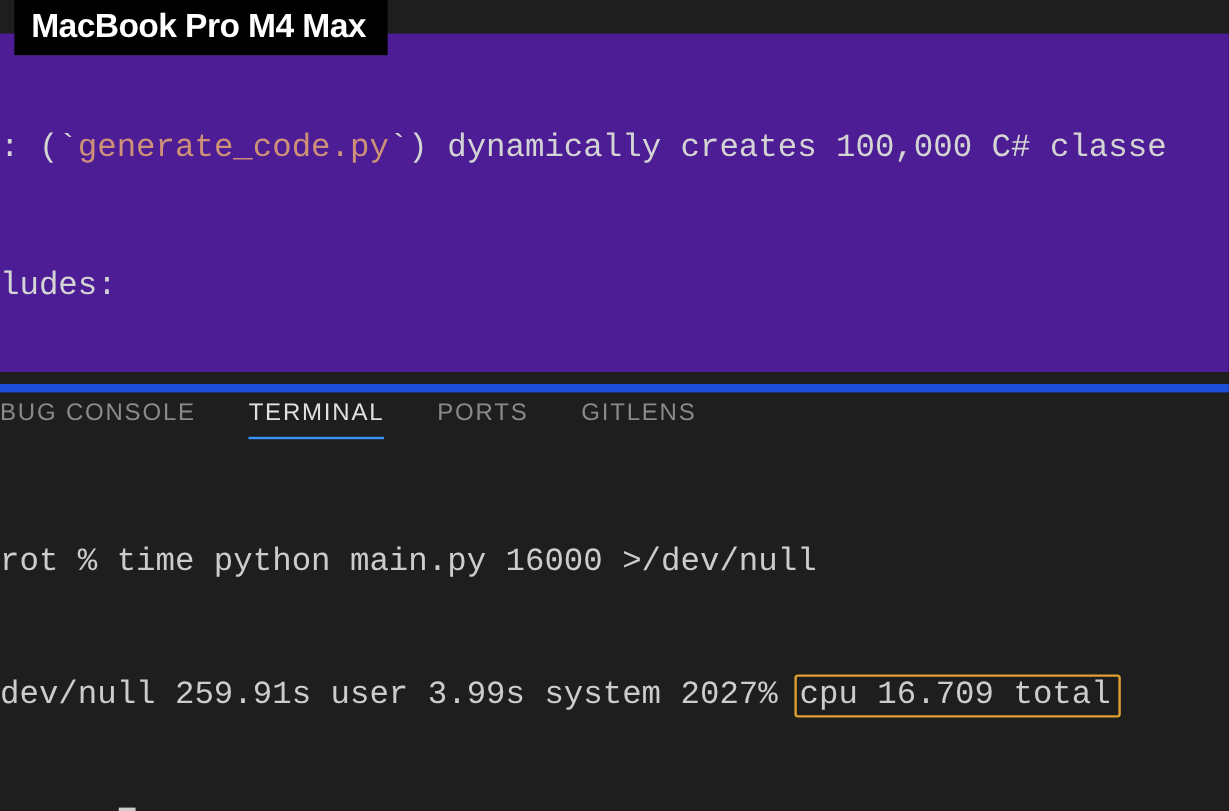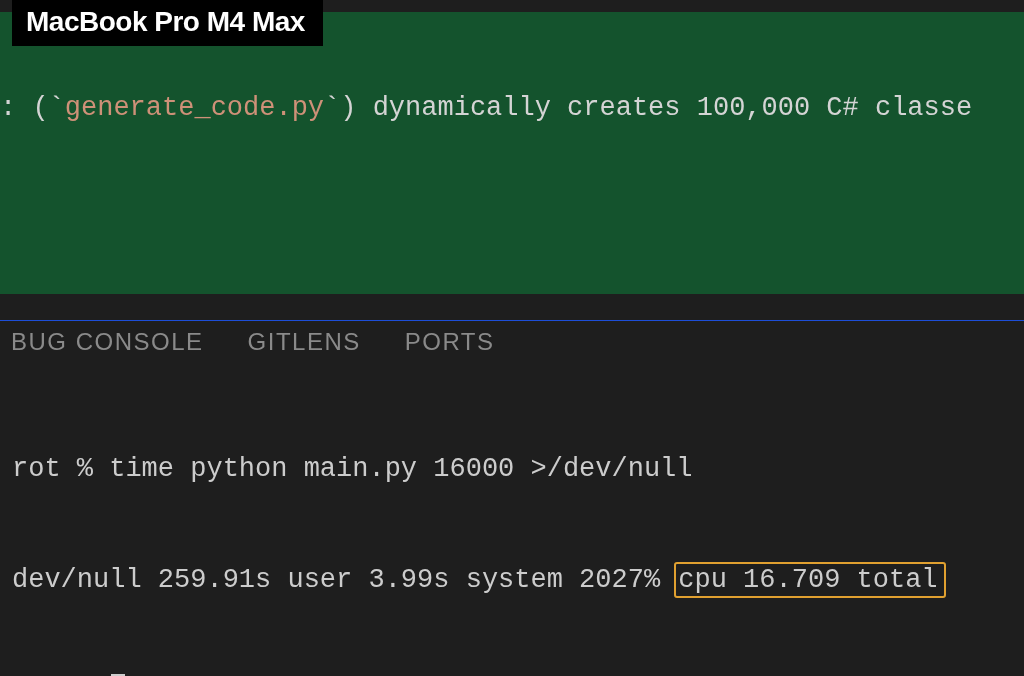--- a/index.html
+++ b/index.html
@@ -20,25 +20,25 @@
       font-family: -apple-system, "Segoe UI", Arial, sans-serif;
       font-weight: 800;
       font-size: 28px;
       padding: 6px 18px 8px 14px;
       letter-spacing: -0.5px;
       z-index: 10;
       margin-left: 12px;
     }
     .editor-pane {
       position: absolute;
-      top: 12px;
+      top: 28px;
       left: 0;
       right: 0;
       height: 282px;
-      background: #14532d;
+      background: #4c1d95;
       font-size: 27px;
       line-height: 1.42;
       color: #d4d4d4;
       padding-left: 0;
       white-space: pre;
       overflow: hidden;
     }
     .editor-line {
       display: block;
       white-space: nowrap;
@@ -48,26 +48,26 @@
     }
     .panel-tabs {
       position: absolute;
       top: 320px;
       left: 0;
       right: 0;
       height: 42px;
       display: flex;
       align-items: center;
       gap: 44px;
-      padding-left: 11px;
+      padding-left: 0;
       font-family: -apple-system, "Segoe UI", Arial, sans-serif;
-      font-size: 24px;
+      font-size: 20px;
       letter-spacing: 1.5px;
       color: #8a8a8a;
-      border-top: 1px solid #1d4ed8;
+      border-top: 7px solid #1d4ed8;
       padding-top: 4px;
     }
     .panel-tab {
       text-transform: uppercase;
       cursor: pointer;
       position: relative;
       padding: 6px 0 10px 0;
     }
     .panel-tab.active {
       color: #e0e0e0;
@@ -84,21 +84,21 @@
     .terminal-pane {
       position: absolute;
       top: 378px;
       left: 0;
       right: 0;
       bottom: 0;
       background: #1e1e1e;
       font-size: 27px;
       line-height: 1.36;
       color: #cccccc;
-      padding-left: 12px;
+      padding-left: 0;
       white-space: pre;
       overflow: hidden;
     }
     .term-line {
       display: block;
       white-space: nowrap;
     }
     .highlight-box {
       display: inline;
       border: 2px solid #e0a030;
@@ -117,30 +117,32 @@
   </style>
 </head>
 <body>
 
 <div class="overlay-badge">
   <span>MacBook Pro M4 Max</span>
 </div>
 
 <div class="editor-pane">
   <span class="editor-line"><span>: (`</span><span class="code-bt">generate_code.py</span><span>`) dynamically creates 100,000 C# classe</span></span>
+  <span class="editor-line">ludes:</span>
   
   
   
   
   
 </div>
 
 <div class="panel-tabs">
   <div class="panel-tab">BUG CONSOLE</div>
+  <div class="panel-tab active">TERMINAL</div>
+  <div class="panel-tab">PORTS</div>
   <div class="panel-tab">GITLENS</div>
-  <div class="panel-tab">PORTS</div>
 </div>
 
 <div class="terminal-pane">
   <span class="term-line">rot % time python main.py 16000 &gt;/dev/null</span>
   <span class="term-line"><span>dev/null  259.91s user 3.99s system 2027% </span><span class="highlight-box">cpu 16.709 total</span></span>
   <span class="term-line"><span>rot % </span><span class="cursor-block"></span></span>
 </div>
 
 </body></html>

